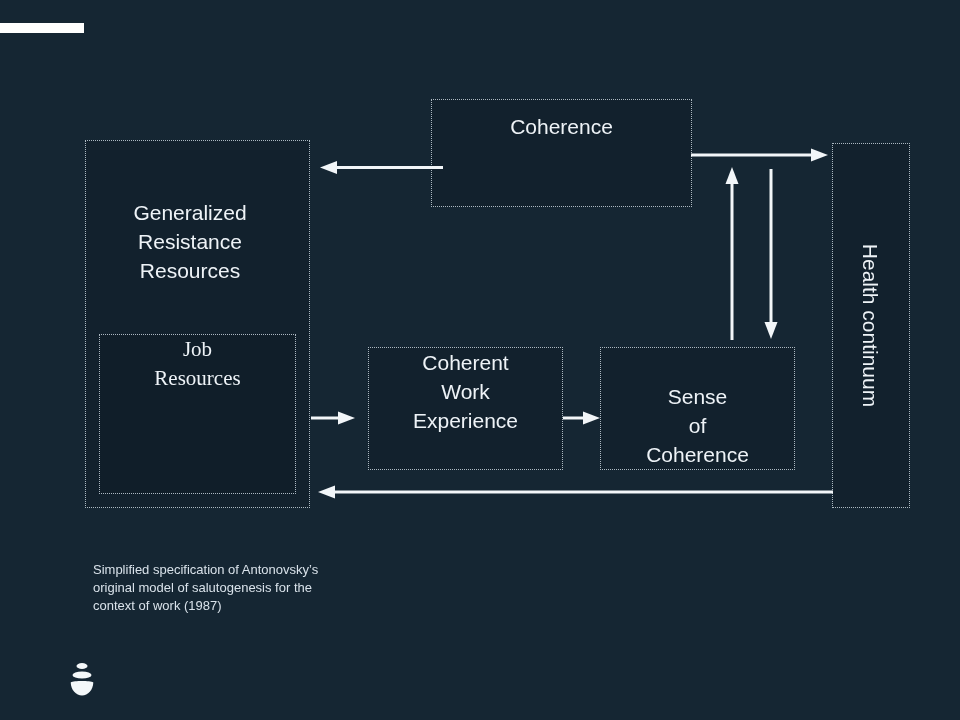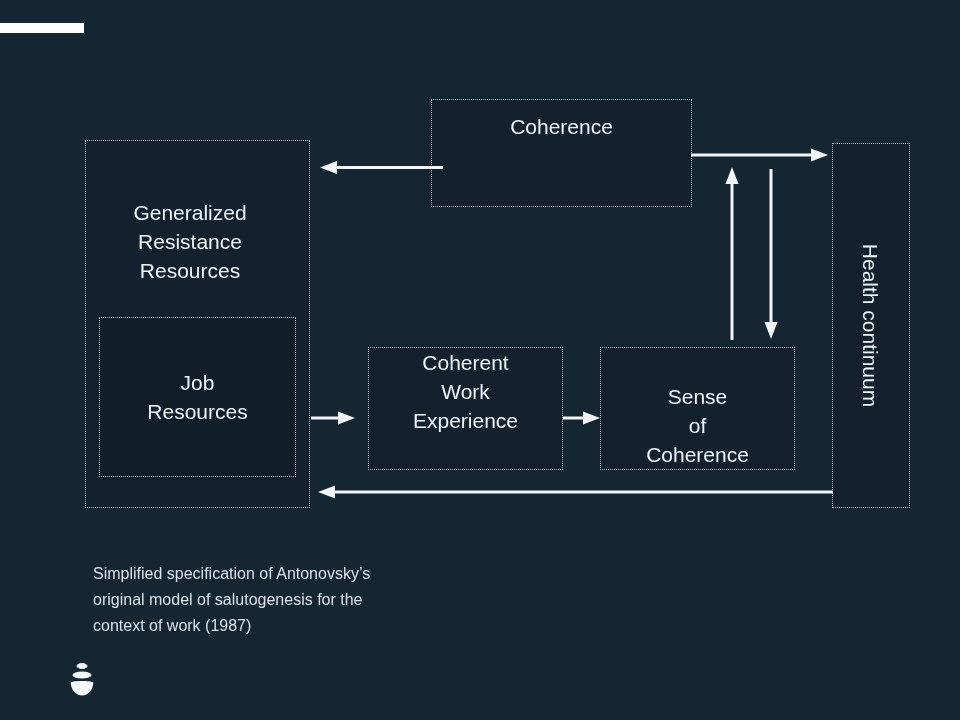--- a/index.html
+++ b/index.html
@@ -49,23 +49,24 @@
     left: 0; right: 0; top: 50%;
     transform: translateY(-52%);
   }
   
   .grr-box { left: 85px; top: 140px; width: 225px; height: 368px; }
   .grr-label {
     position: absolute;
     left: 0; right: 15px; top: 57px;
   }
   .job-resources-box {
-    left: 13px; top: 176px; width: 197px; height: 160px;
-    display: flex; align-items: center; justify-content: center;
+    left: 13px; top: 193px; width: 197px; height: 160px;
+    display: flex; align-items: flex-start; justify-content: center;
     background: rgba(9, 18, 27, 0.18);
+    font-family: Liberation Serif, serif;
   }
   
   .cwe-box {
     left: 368px; top: 347px; width: 195px; height: 123px;
     display: flex; align-items: flex-start; justify-content: center;
   }
   .soc-box {
     left: 600px; top: 347px; width: 195px; height: 123px;
     display: flex; align-items: flex-end; justify-content: center;
   }
@@ -86,22 +87,22 @@
     pointer-events: none;
   }
   .arrow-line { stroke: #f2f6f9; stroke-width: 3; }
   .arrow-head { fill: #f2f6f9; }
   
   .caption {
     position: absolute;
     left: 93px; top: 561px;
     width: 340px;
     color: #d9e2ea;
-    font-size: 16px;
-    line-height: 26px;
+    font-size: 13px;
+    line-height: 18px;
     white-space: pre-line;
   }
   
   .logo {
     position: absolute;
     left: 70px; top: 662px;
     width: 24px; height: 37px;
   }
 </style>
 </head>

